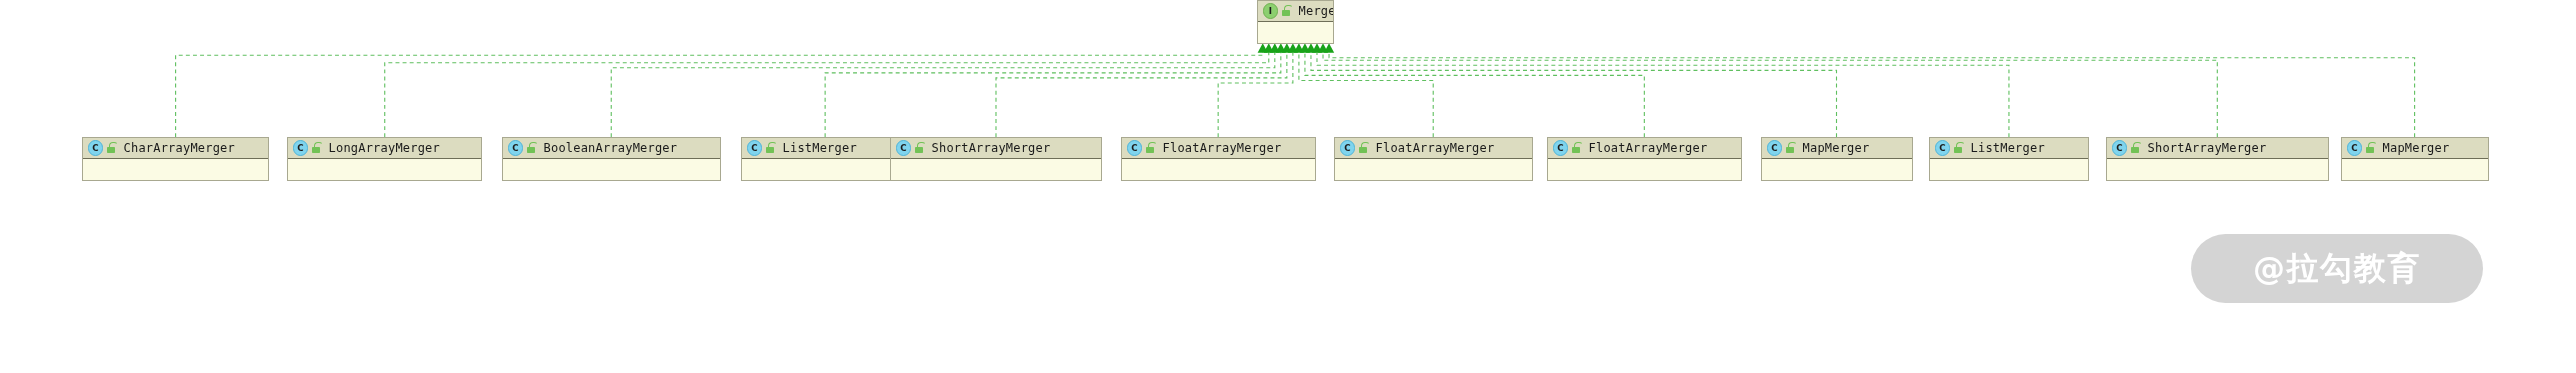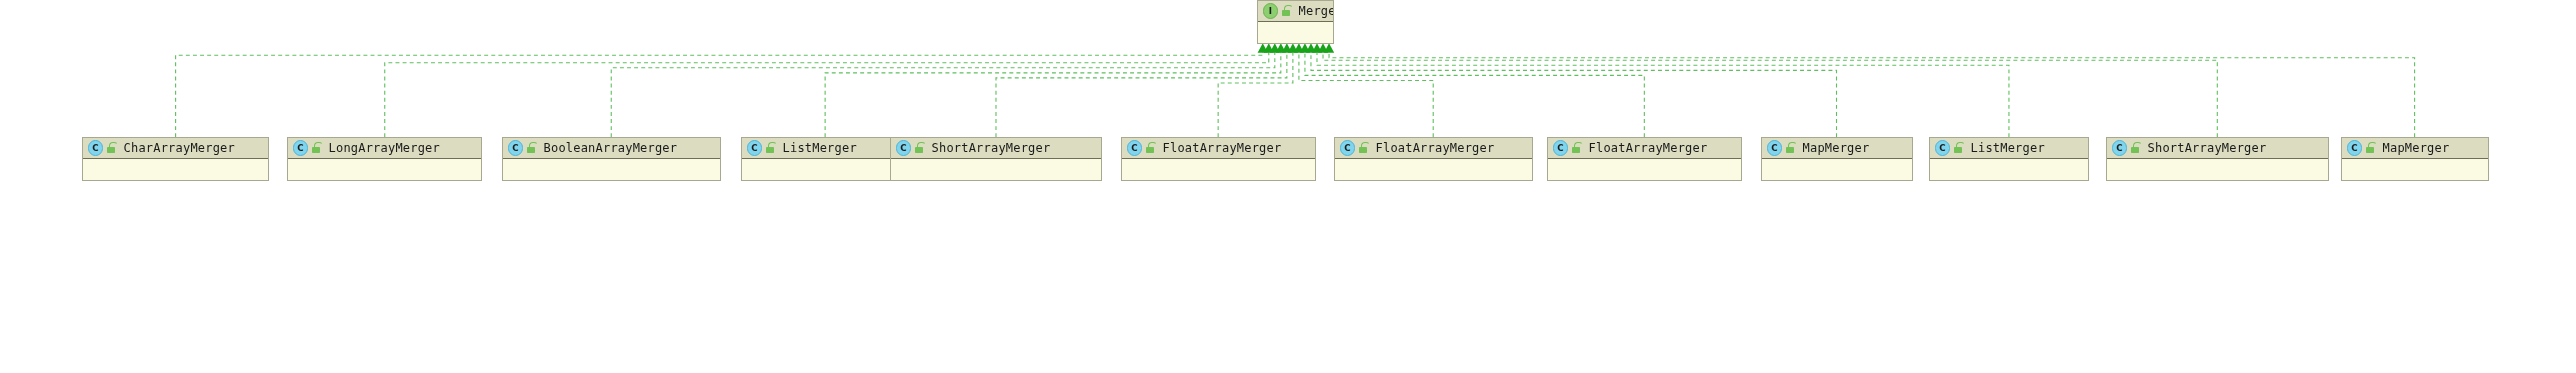--- a/index.html
+++ b/index.html
@@ -302,15 +302,18 @@
           <span class="icon icon-lock">
             <span class="shackle"></span>
             <span class="body"></span>
           </span>
           <span class="node-title">MapMerger</span>
         </div>
         <div class="node-body"></div>
       </div>
     </div>
 
+  <div id="watermark" style="left: 2191px; top: 234px; width: 292px; height: 69px; background: rgb(212, 212, 212); color: rgb(255, 255, 255);">
+    <span>@拉勾教育</span>
+  </div>
 
 </div>
 
 
 </body></html>

